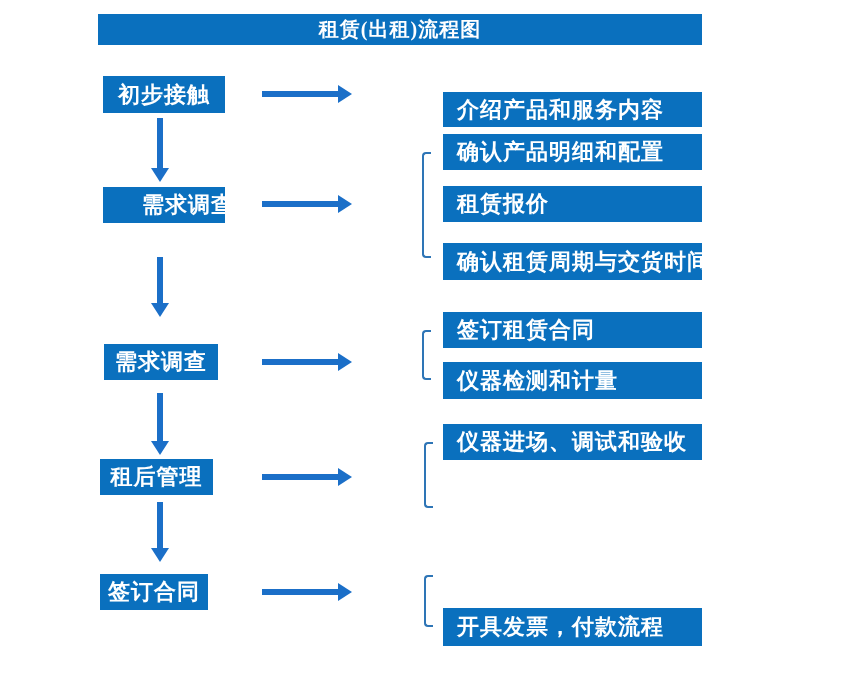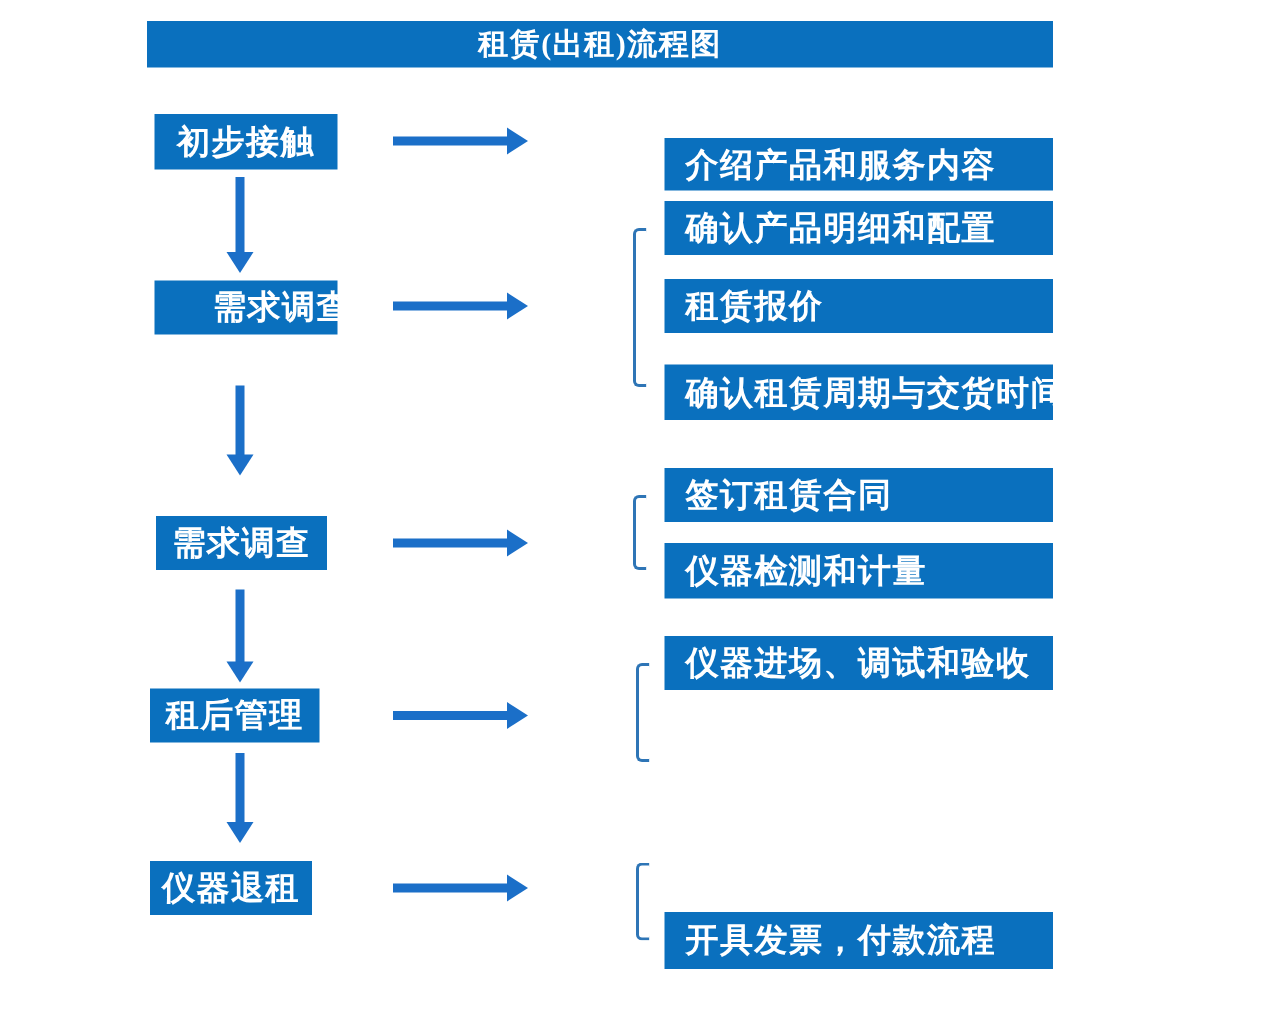--- a/index.html
+++ b/index.html
@@ -64,21 +64,21 @@
 <body>
 
 <div class="canvas">
 
   <div class="blue-box title-bar" style="left:98px; top:14px; width:604px; height:31px;">租赁(出租)流程图</div>
 
   <div class="blue-box step-box" style="left:103px; top:76px;  width:122px; height:37px;">初步接触</div>
   <div class="blue-box step-box" style="left:103px; top:187px; width:122px; height:36px;padding-left:48px;">需求调查</div>
   <div class="blue-box step-box" style="left:104px; top:344px; width:114px; height:36px;">需求调查</div>
   <div class="blue-box step-box" style="left:100px; top:459px; width:113px; height:36px;">租后管理</div>
-  <div class="blue-box step-box" style="left:100px; top:574px; width:108px; height:36px;">仪器退租</div>
+  <div class="blue-box step-box" style="left:100px; top:574px; width:108px; height:36px;">签订合同</div>
 
   <div class="v-arrow" style="left:151px; top:118px; height:64px;">
     <div class="shaft"></div>
     <div class="head"></div>
   </div>
   <div class="v-arrow" style="left:151px; top:257px; height:60px;">
     <div class="shaft"></div>
     <div class="head"></div>
   </div>
   <div class="v-arrow" style="left:151px; top:393px; height:62px;">

